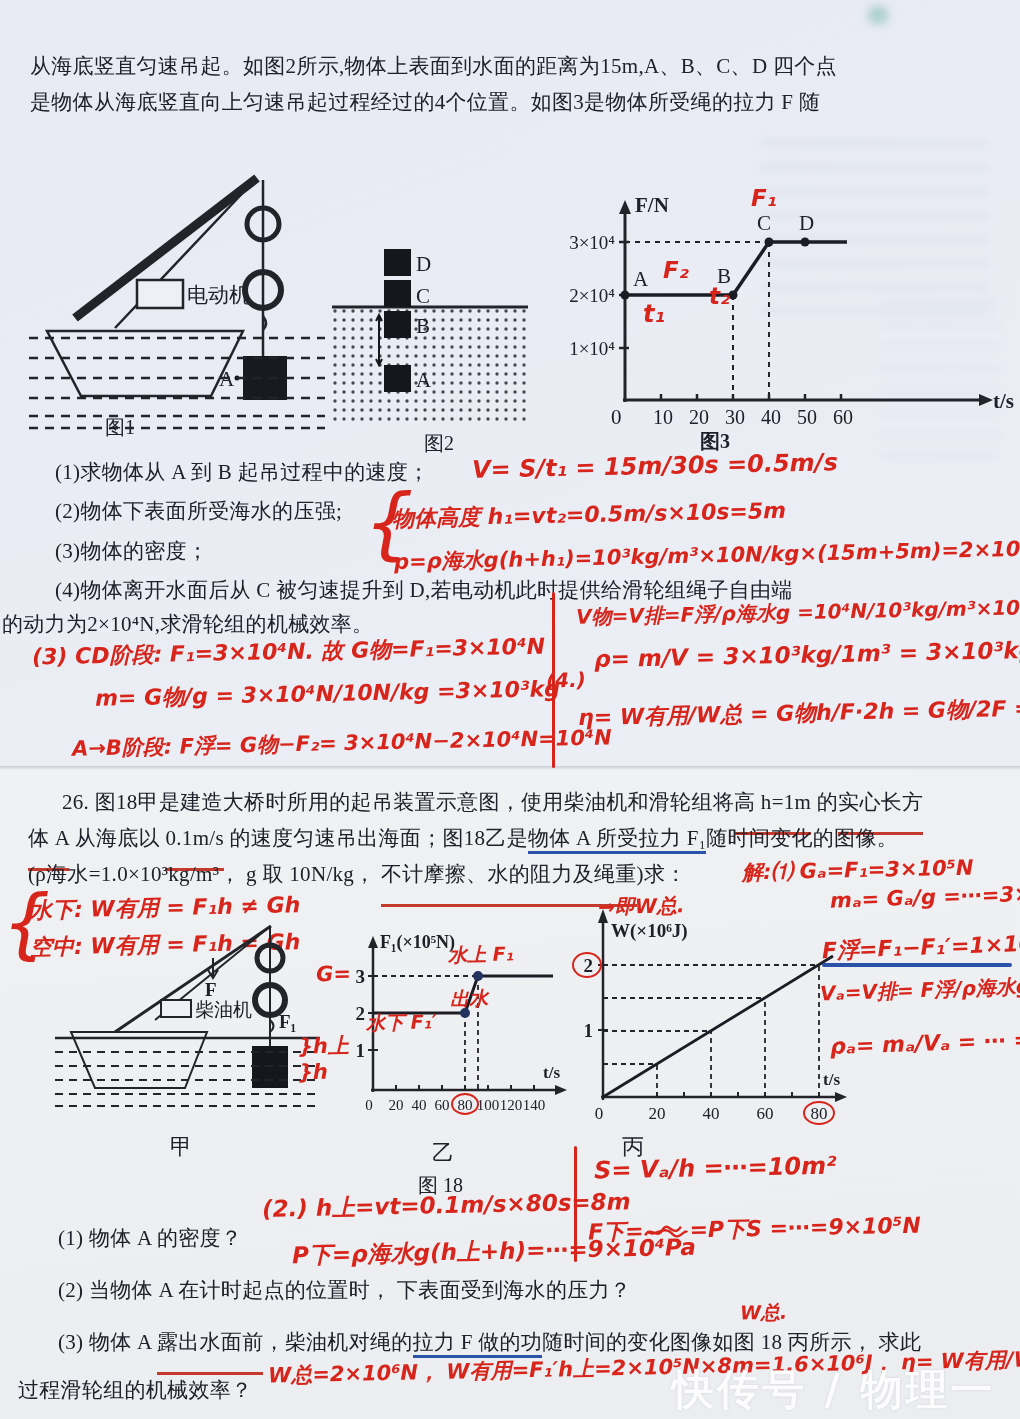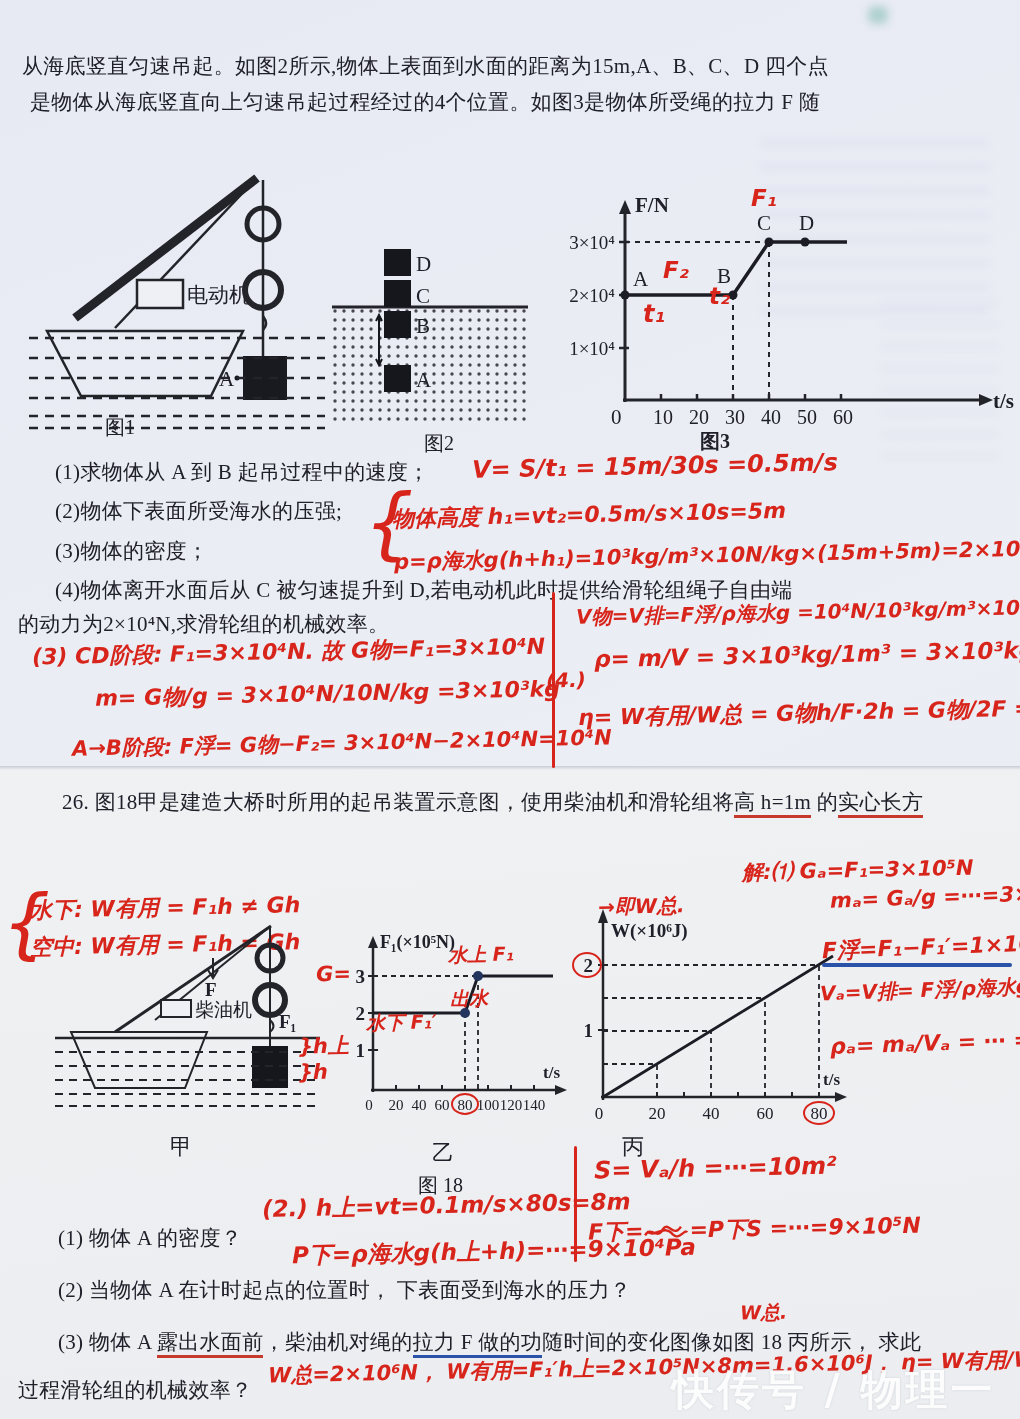--- a/index.html
+++ b/index.html
@@ -5,21 +5,21 @@
   html,body{margin:0;padding:0;background:#9aa0ac;}
   .page{position:relative;width:1020px;height:1419px;background:linear-gradient(160deg,#e7eaf3 0%,#eceef5 55%,#e6e9f1 100%);
         font-family:"Liberation Serif","DejaVu Serif",serif;overflow:hidden;}
   .sec2bg{position:absolute;left:0;top:770px;width:1020px;height:649px;background:linear-gradient(175deg,#f0f1f3,#ebedf0);}
   .seam{position:absolute;left:0;top:766px;width:1020px;height:5px;background:linear-gradient(#c9ccd6,#f9fafc);}
   .pt{position:absolute;color:#20202a;font-size:21px;white-space:nowrap;letter-spacing:.3px;}
   .cap{position:absolute;color:#20202a;font-size:20px;white-space:nowrap;}
   .hw{position:absolute;color:#d8251c;font-family:"DejaVu Sans","Liberation Sans",sans-serif;font-weight:700;
       font-style:italic;white-space:nowrap;transform:rotate(-1.2deg);}
   .hwb{transform:rotate(-2deg);}
-  .u-red{border-bottom:3px solid #c53a2c;padding-bottom:1px;}
+  .u-red{border-bottom:3px solid #c53a2c;padding-bottom:18px;}
   .u-blue{border-bottom:3px solid #2a52a8;padding-bottom:1px;}
   .redvline{position:absolute;width:3px;background:#d8251c;border-radius:2px;}
   .bluehline{position:absolute;height:4px;background:#2a52a8;border-radius:2px;}
   .wm{position:absolute;color:rgba(255,255,255,.93);font-family:"DejaVu Sans","Liberation Sans",sans-serif;
       font-size:42px;font-weight:700;letter-spacing:3px;text-shadow:0 0 2px rgba(180,185,195,.6);}
   .blob{position:absolute;filter:blur(4px);border-radius:6px;}
   svg{position:absolute;overflow:visible;}
   .spt{font-family:"Liberation Serif","DejaVu Serif",serif;fill:#20202a;}
   .shw{font-family:"DejaVu Sans","Liberation Sans",sans-serif;fill:#d8251c;font-weight:bold;font-style:italic;}
 </style>
@@ -28,21 +28,21 @@
 
 <div class="page">
 
   <div class="seam"></div>
   <div class="sec2bg"></div>
 
   <div class="blob" style="left:868px;top:6px;width:20px;height:18px;background:#5aa89a;opacity:.4;"></div>
   <div class="blob" style="left:760px;top:140px;width:230px;height:190px;background:repeating-linear-gradient(#8fa3c9 0 6px,transparent 6px 24px);opacity:.12;"></div>
   <div class="blob" style="left:880px;top:300px;width:120px;height:160px;background:repeating-linear-gradient(#9aa8c6 0 5px,transparent 5px 22px);opacity:.10;"></div>
 
-  <span class="pt" style="left:22px;top:52px;">从海底竖直匀速吊起。如图2所示,物体上表面到水面的距离为15m,A、B、C、D 四个点</span>
+  <span class="pt" style="left:30px;top:52px;">从海底竖直匀速吊起。如图2所示,物体上表面到水面的距离为15m,A、B、C、D 四个点</span>
   <span class="pt" style="left:30px;top:88px;">是物体从海底竖直向上匀速吊起过程经过的4个位置。如图3是物体所受绳的拉力 F 随</span>
 
   <svg style="left:25px;top:168px;" width="305" height="262" viewBox="0 0 305 262">
     <line x1="50" y1="150" x2="232" y2="10" stroke="#23232a" stroke-width="9"></line>
     <line x1="228" y1="14" x2="90" y2="160" stroke="#23232a" stroke-width="2.5"></line>
     <rect x="112" y="112" width="46" height="28" fill="#eef0f5" stroke="#23232a" stroke-width="2.5"></rect>
     <text class="spt" x="162" y="134" font-size="21">电动机</text>
     <polygon points="22,163 218,163 186,228 56,228" fill="none" stroke="#23232a" stroke-width="2.5"></polygon>
     <circle cx="238" cy="56" r="16" fill="none" stroke="#23232a" stroke-width="5"></circle>
     <circle cx="238" cy="122" r="18" fill="none" stroke="#23232a" stroke-width="6"></circle>
@@ -129,38 +129,40 @@
     <text class="shw" x="78" y="88" font-size="23">F₂</text>
     <text class="shw" x="58" y="132" font-size="24">t₁</text>
     <text class="shw" x="124" y="114" font-size="23">t₂</text>
   </svg>
   <span class="cap" style="left:700px;top:428px;font-weight:bold;">图3</span>
 
   <span class="pt" style="left:55px;top:458px;">(1)求物体从 A 到 B 起吊过程中的速度；</span>
   <span class="pt" style="left:55px;top:497px;">(2)物体下表面所受海水的压强;</span>
   <span class="pt" style="left:55px;top:537px;">(3)物体的密度；</span>
   <span class="pt" style="left:55px;top:576px;">(4)物体离开水面后从 C 被匀速提升到 D,若电动机此时提供给滑轮组绳子自由端</span>
-  <span class="pt" style="left:18px;top:610px;">的动力为2×10⁴N,求滑轮组的机械效率。</span>
+  <span class="pt" style="left:2px;top:610px;">的动力为2×10⁴N,求滑轮组的机械效率。</span>
 
   <span class="hw" style="left:472px;top:452px;font-size:24px;">V= S/t₁ = 15m/30s =0.5m/s</span>
   <span class="hw" style="left:364px;top:478px;font-size:78px;font-weight:400;transform:none;">{</span>
   <span class="hw" style="left:392px;top:500px;font-size:22px;">物体高度 h₁=vt₂=0.5m/s×10s=5m</span>
   <span class="hw" style="left:394px;top:541px;font-size:21px;">p=ρ海水g(h+h₁)=10³kg/m³×10N/kg×(15m+5m)=2×10⁵Pa.</span>
 
   <div class="redvline" style="left:552px;top:592px;height:176px;"></div>
   <span class="hw" style="left:576px;top:598px;font-size:20px;">V物=V排=F浮/ρ海水g =10⁴N/10³kg/m³×10N/kg=1m³</span>
   <span class="hw" style="left:594px;top:641px;font-size:23px;">ρ= m/V = 3×10³kg/1m³ = 3×10³kg/m³</span>
   <span class="hw" style="left:546px;top:668px;font-size:20px;">(4.)</span>
   <span class="hw" style="left:578px;top:695px;font-size:22px;">η= W有用/W总 = G物h/F·2h = G物/2F = 3×10⁴N/2×2×10⁴N =75%</span>
 
   <span class="hw" style="left:32px;top:637px;font-size:22px;">(3) CD阶段: F₁=3×10⁴N. 故 G物=F₁=3×10⁴N</span>
   <span class="hw" style="left:95px;top:679px;font-size:22px;">m= G物/g = 3×10⁴N/10N/kg =3×10³kg</span>
   <span class="hw" style="left:72px;top:729px;font-size:21px;">A→B阶段: F浮= G物−F₂= 3×10⁴N−2×10⁴N=10⁴N</span>
 
   <span class="pt" style="left:62px;top:788px;"><span>26. 图18甲是建造大桥时所用的起吊装置示意图，使用柴油机和滑轮组将</span><span class="u-red">高 h=1m</span><span> 的</span><span class="u-red">实心长方</span></span>
+  <span class="pt" style="left:28px;top:824px;"><span class="u-red">体 A</span><span> 从海底以 </span><span class="u-red">0.1m/s</span><span> 的速度匀速吊出海面；图18乙是</span><span class="u-blue">物体 A 所受拉力 F₁</span><span>随时间变化的图像。</span></span>
+  <span class="pt" style="left:28px;top:860px;"><span>(ρ海水=1.0×10³kg/m³， g 取 10N/kg， </span><span class="u-red">不计摩擦、水的阻力及绳重</span><span>)求：</span></span>
   <span class="hw" style="left:742px;top:856px;font-size:21px;">解:⑴ Gₐ=F₁=3×10⁵N</span>
 
   <span class="hw" style="left:2px;top:878px;font-size:76px;font-weight:400;transform:none;">{</span>
   <span class="hw" style="left:30px;top:893px;font-size:22px;">水下: W有用 = F₁h ≠ Gh</span>
   <span class="hw" style="left:30px;top:930px;font-size:22px;">空中: W有用 = F₁h = Gh</span>
 
   <svg style="left:55px;top:920px;" width="300" height="215" viewBox="0 0 300 215">
     <line x1="60" y1="112" x2="216" y2="6" stroke="#23232a" stroke-width="3"></line>
     <line x1="213" y1="8" x2="100" y2="100" stroke="#23232a" stroke-width="2"></line>
     <path d="M158,38 l0,20 m-5,-8 l5,8 l5,-8" fill="none" stroke="#23232a" stroke-width="2"></path>

